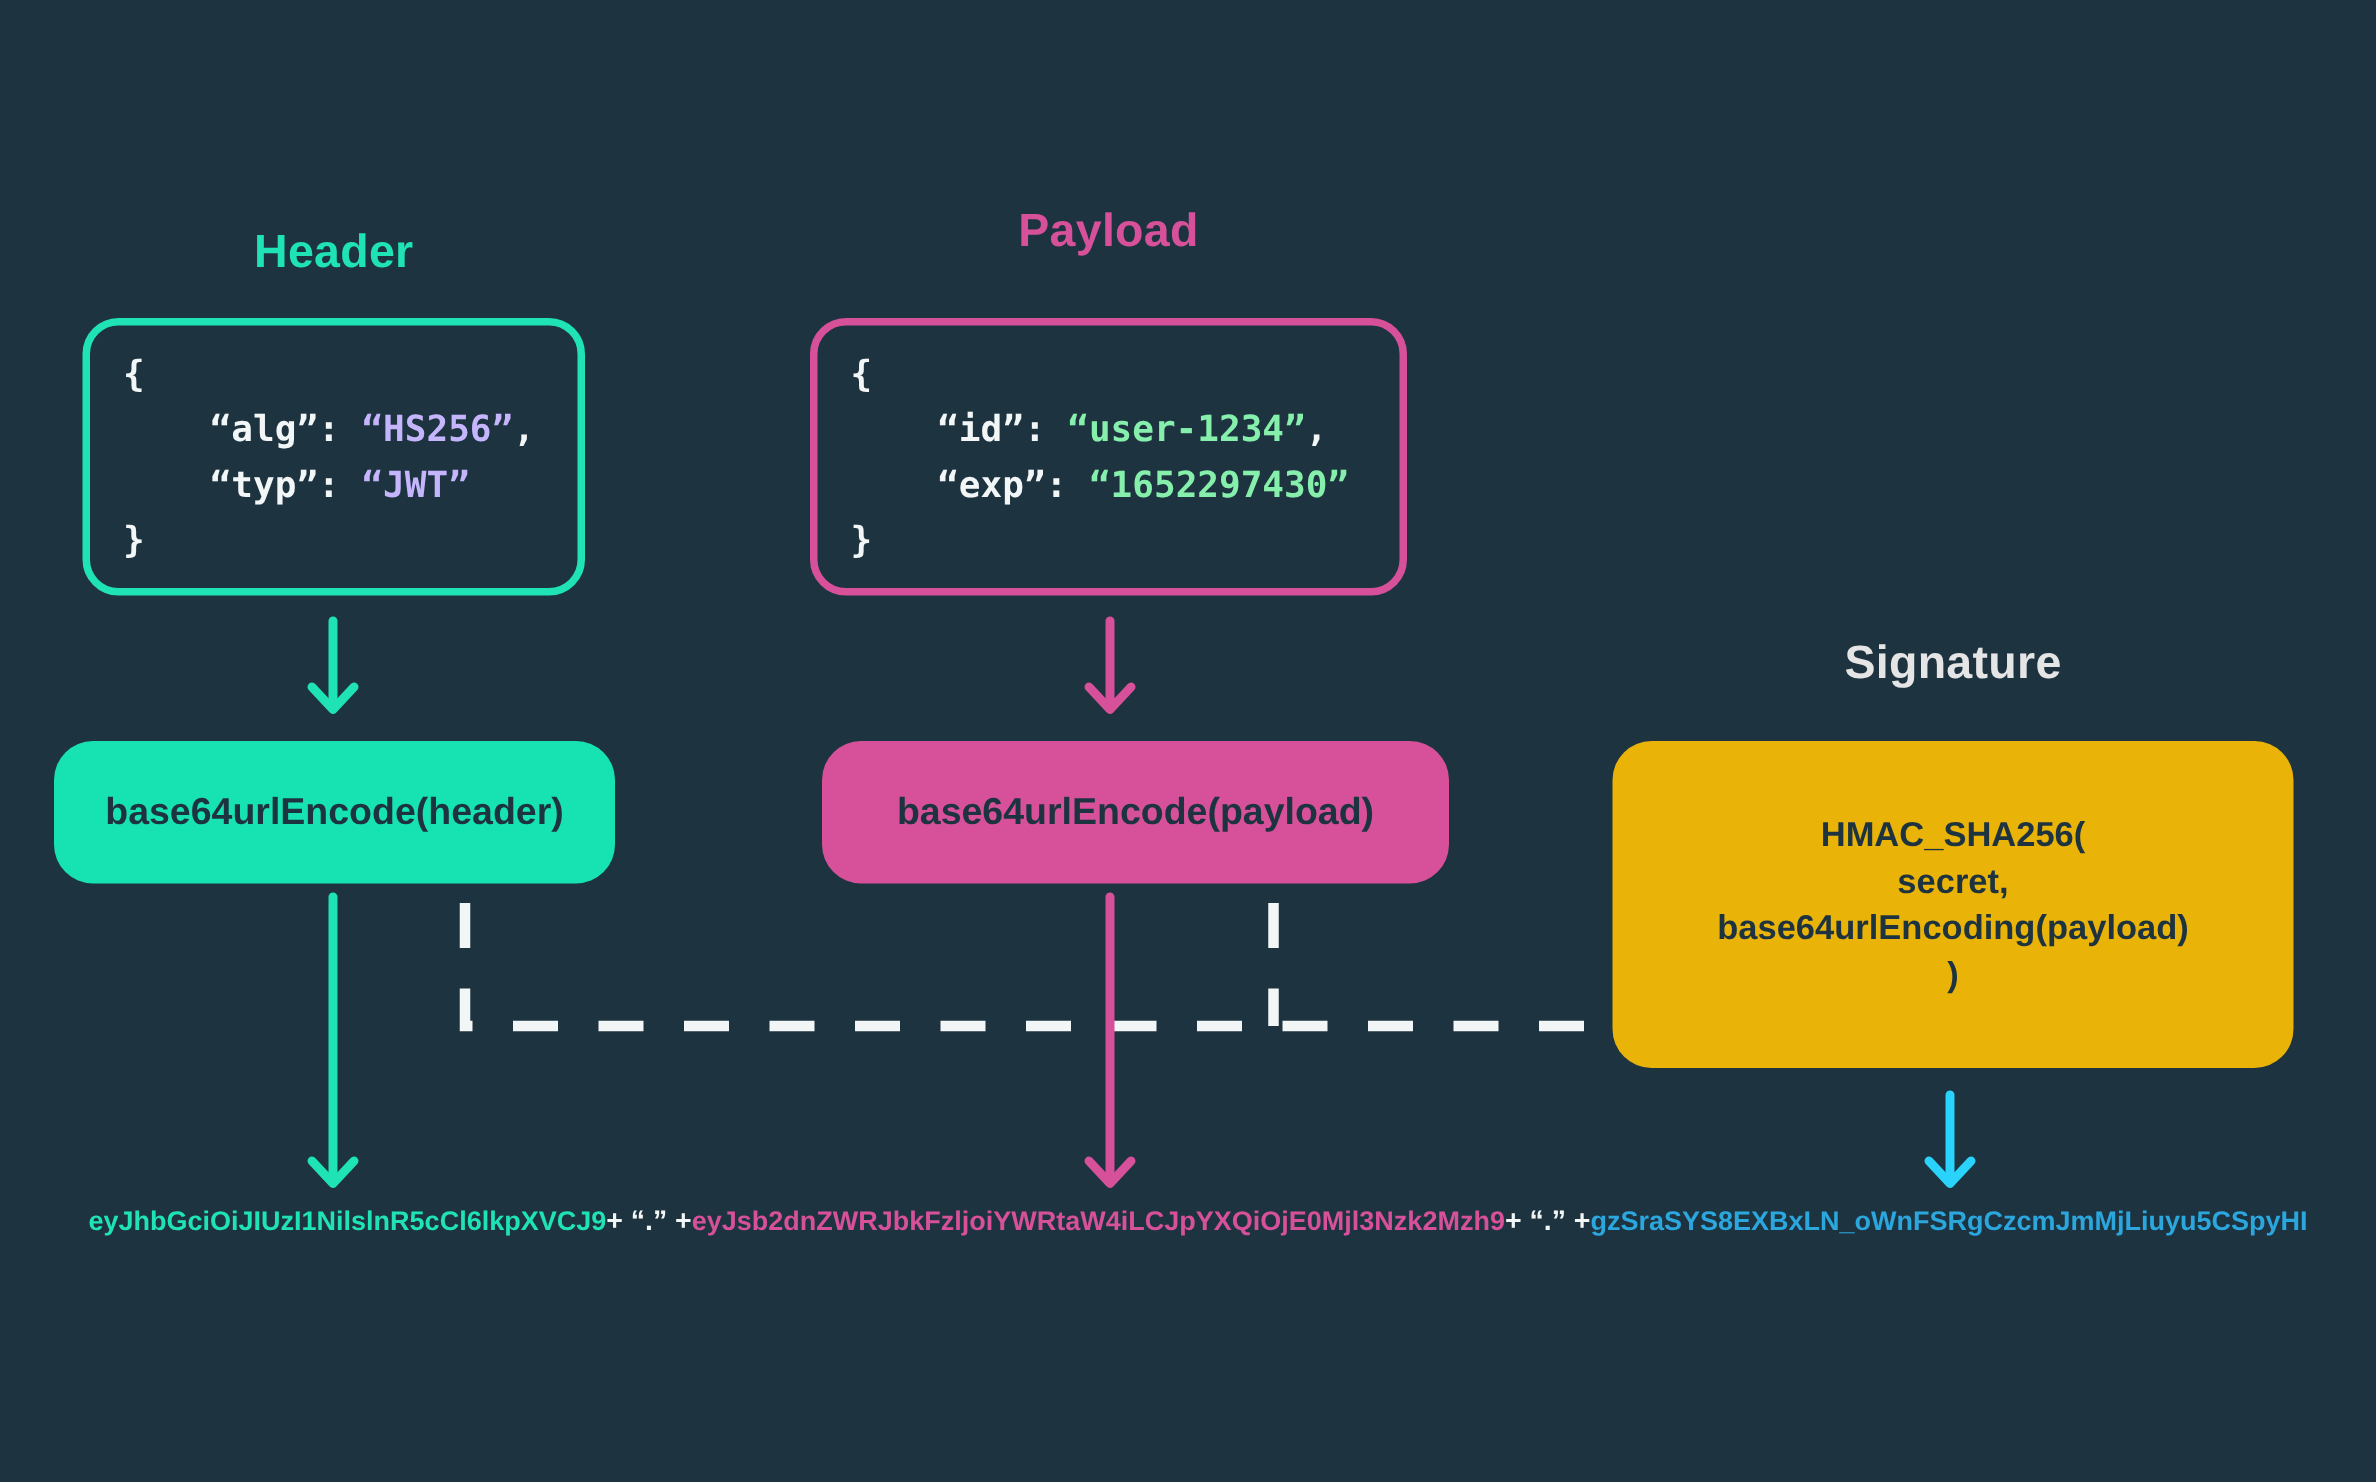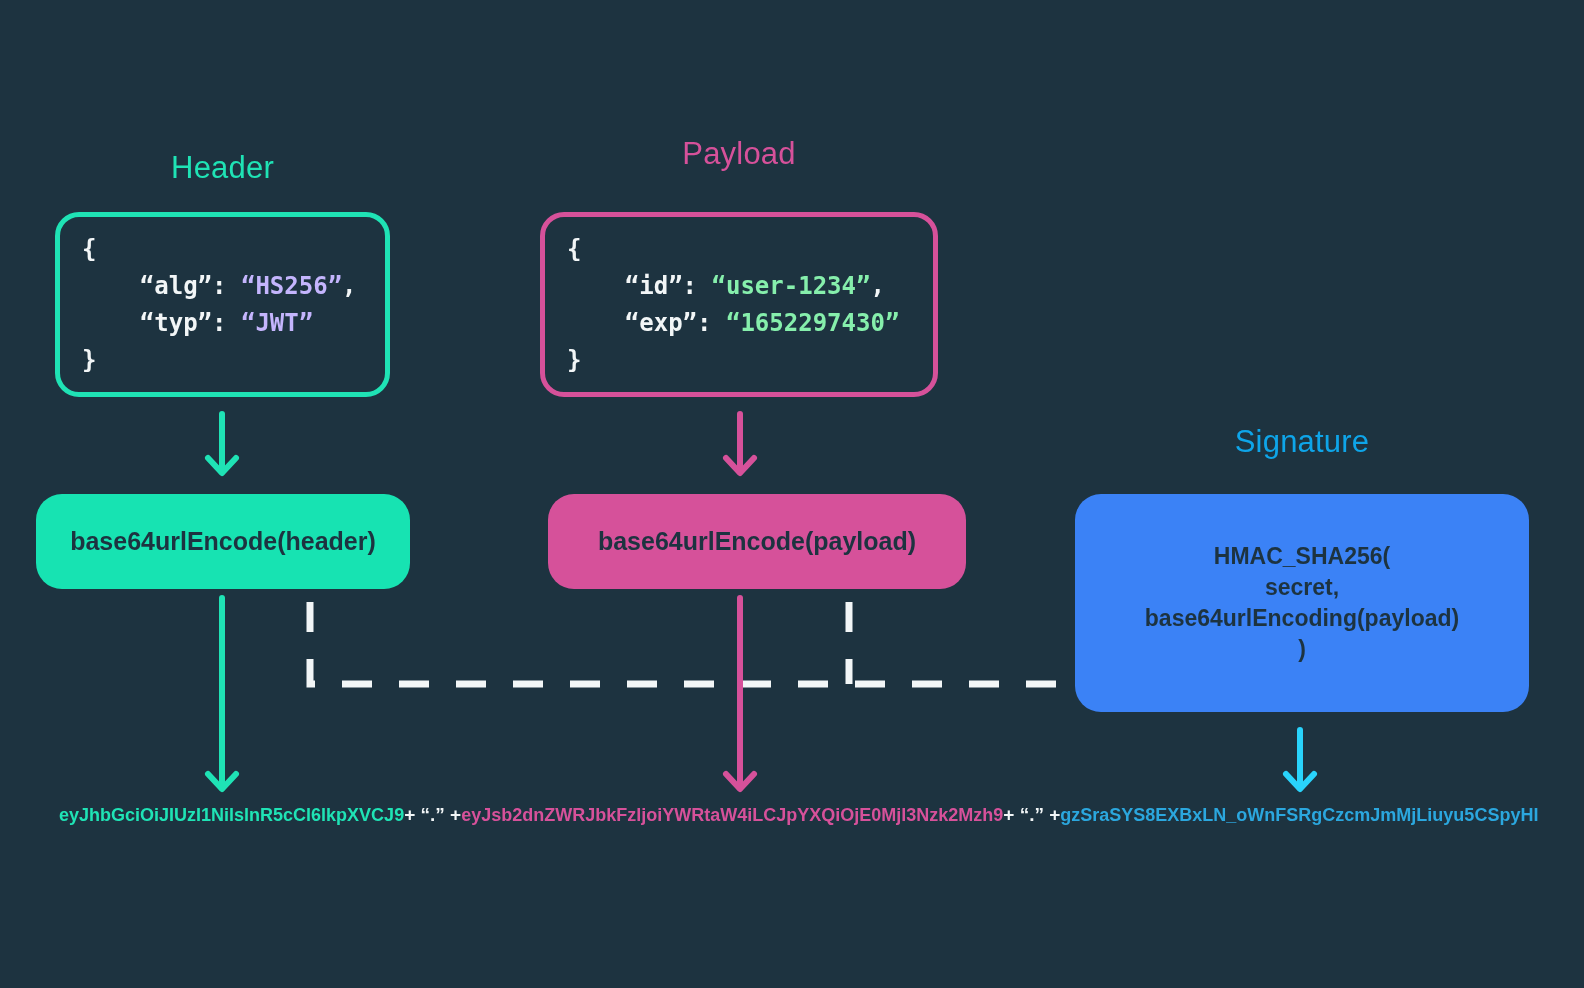--- a/index.html
+++ b/index.html
@@ -9,26 +9,26 @@
     width:1584px; height:988px;
     background:#1d3340;
     overflow:hidden;
     font-family:"Liberation Sans", sans-serif;
   }
   
   .col-title {
     position:absolute;
     text-align:center;
     font-size:31px;
-    font-weight:normal;
+    font-weight:bold;
     letter-spacing:.2px;
   }
   .title-teal  { color:#1fe3b5; }
   .title-pink  { color:#d6519a; }
-  .title-cyan  { color:#0ea5e9; }
+  .title-cyan  { color:#e5e5e5; }
 
   
   .json-card {
     position:absolute;
     border-radius:24px;
     border:5px solid;
     display:flex;
     flex-direction:column;
     justify-content:center;
     padding-left:22px;
@@ -52,21 +52,21 @@
     border-radius:26px;
     display:flex;
     align-items:center;
     justify-content:center;
     text-align:center;
     font-weight:bold;
     color:#1d3340;
   }
   .pill.fill-teal { background:#17e3b2; font-size:25px; }
   .pill.fill-pink { background:#d6519a; font-size:25px; }
-  .pill.fill-cyan { background:#3b82f6;align-items:center; }
+  .pill.fill-cyan { background:#eab308;align-items:center; }
   .sig-lines { font-size:23px; line-height:31px; color:#1d3340; font-weight:bold; }
 
   
   svg.arrow, svg.connector { position:absolute; overflow:visible; }
   .stroke-teal { stroke:#1fe3b5; }
   .stroke-pink { stroke:#d6519a; }
   .stroke-cyan { stroke:#29d3fb; }
   .stroke-dash { stroke:#f2f6f7; }
 
   

